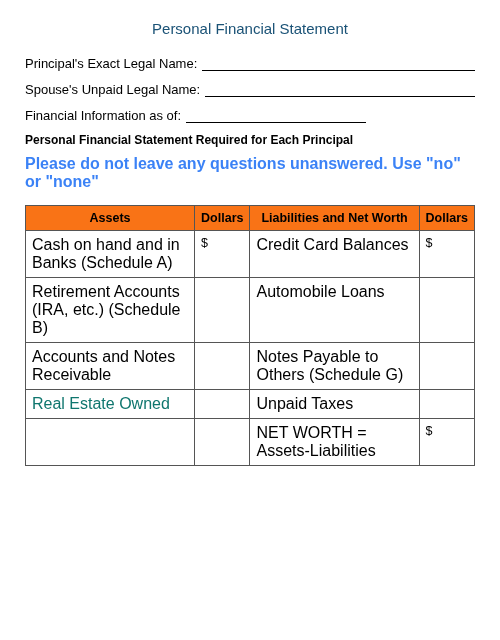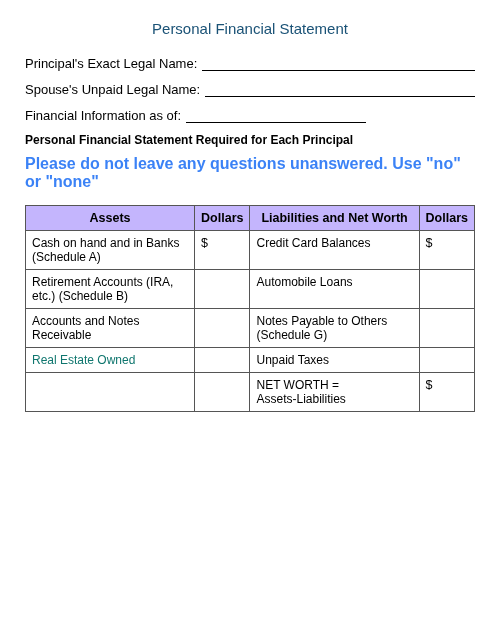--- a/index.html
+++ b/index.html
@@ -73,21 +73,21 @@
     }
 
     th, td {
       border: 1px solid #555;
       padding: 5px 6px;
       vertical-align: top;
     }
 
     th {
       font-weight: bold;
-      background: #c4b5fd;
+      background: #f97316;
     }
 
     .col-asset {
       width: 38%;
     }
 
     .col-dollars-left {
       width: 10%;
       text-align: left;
     }
@@ -95,21 +95,21 @@
     .col-liabilities {
       width: 38%;
     }
 
     .col-dollars-right {
       width: 10%;
       text-align: left;
     }
 
     .cell-note {
-      font-size: 12px;
+      font-size: 16px;
     }
   </style>
 </head>
 <body>
 
 <div class="title">Personal Financial Statement</div>
 
 <div class="form-field">
   <span class="form-label">Principal's Exact Legal Name:</span>
   <div class="underline"></div>

